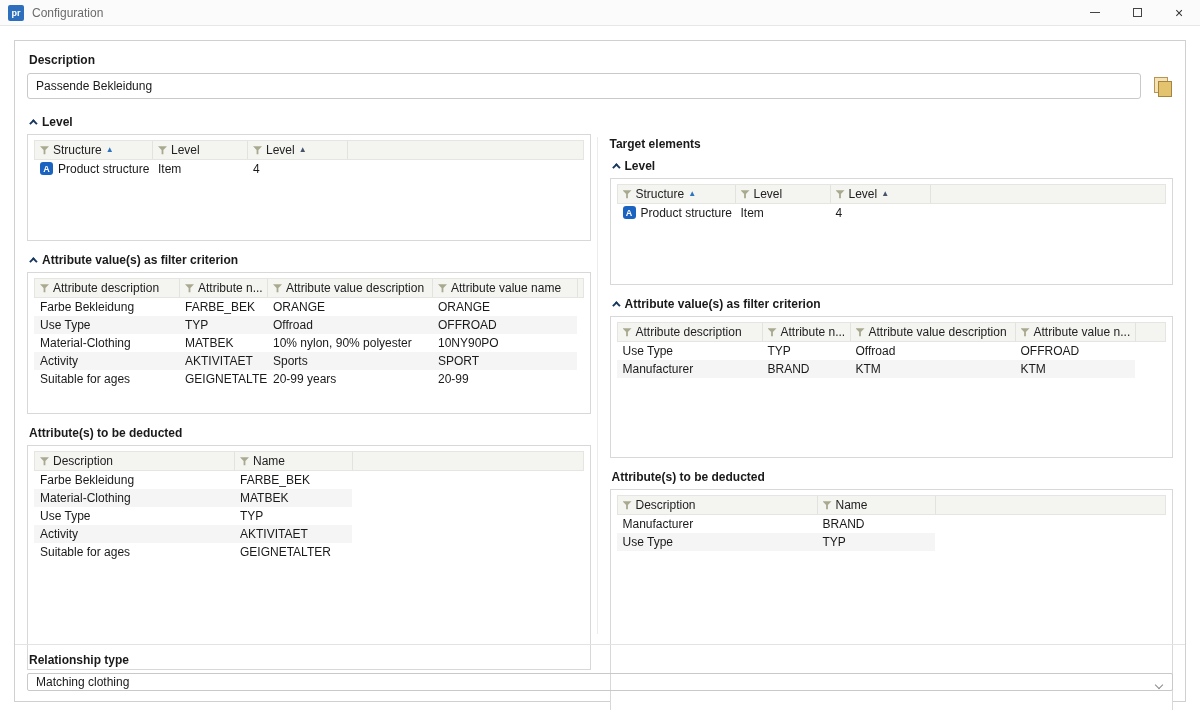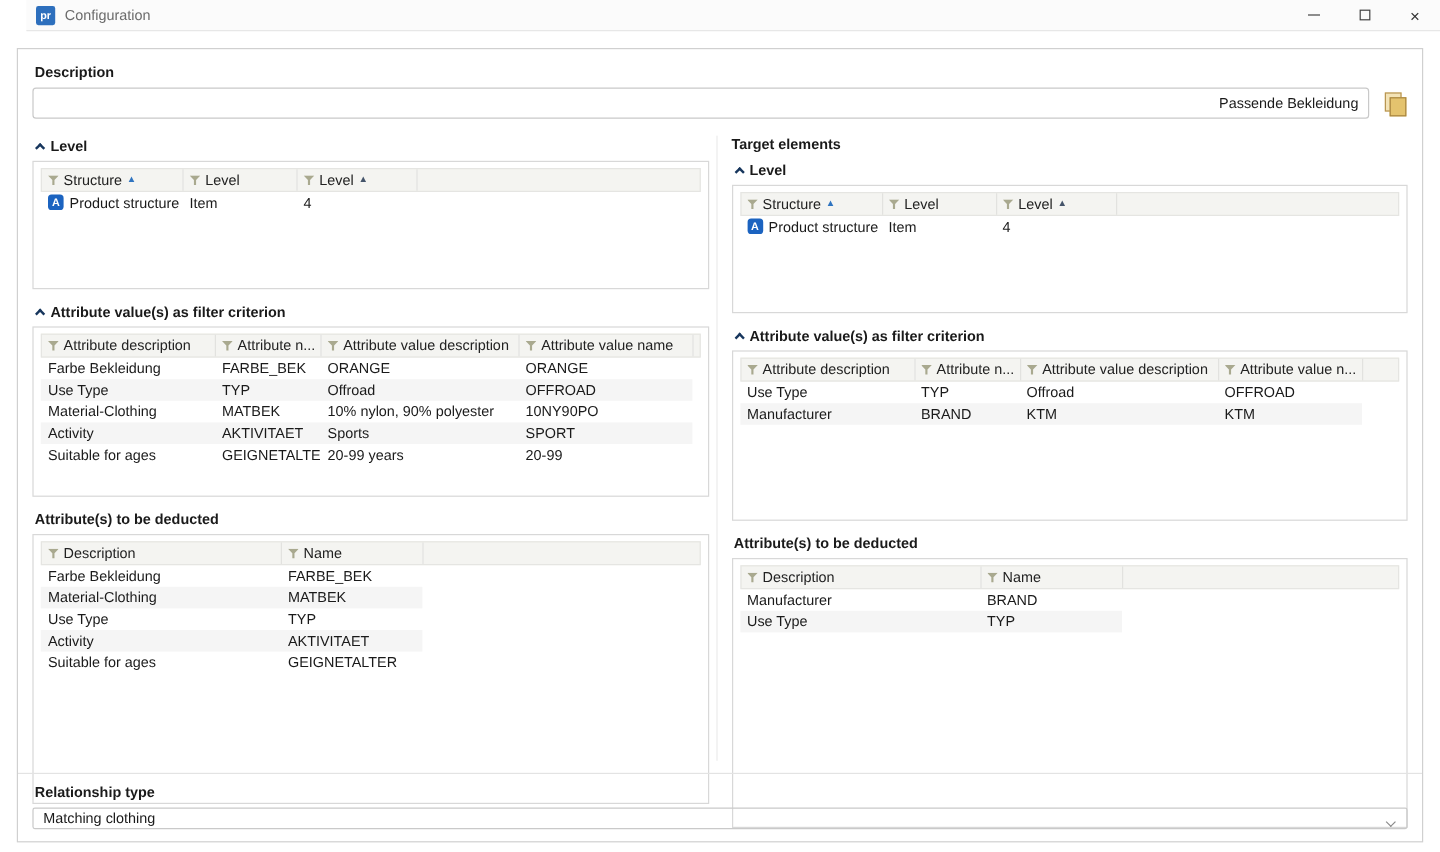--- a/index.html
+++ b/index.html
@@ -1,42 +1,42 @@
 <!DOCTYPE html>
 <html><head>
 <meta charset="utf-8">
 <style>
   * { margin:0; padding:0; box-sizing:border-box; }
   html,body { width:1200px; height:710px; background:#fff; font-family:"Liberation Sans", sans-serif; font-size:12px; color:#1a1a1a; overflow:hidden; }
 
   
-  .titlebar { height:26px; background:#fbfbfb; border-bottom:1px solid #e7e7e7; display:flex; align-items:center; padding-left:8px;margin-left:22px; }
+  .titlebar { height:26px; background:#fbfbfb; border-bottom:1px solid #e7e7e7; display:flex; align-items:center; padding-left:8px; }
   .app-logo { width:16px; height:16px; background:#2d6fbd; color:#fff; font-size:9px; font-weight:bold; display:inline-flex; align-items:center; justify-content:center; border-radius:2px; }
   .titlebar-text { margin-left:8px; color:#6b6b6b; font-size:12px; }
   .win-controls { margin-left:auto; display:flex; height:100%; }
   .win-btn { width:42px; height:100%; display:flex; align-items:center; justify-content:center; cursor:default; color:#444; }
   .glyph-min { width:10px; height:1px; background:#444; display:block; }
   .glyph-max { width:9px; height:9px; border:1px solid #444; display:block; }
   .glyph-close { font-size:14px; line-height:1; color:#333; }
 
   
   .outer { position:absolute; left:14px; right:14px; top:40px; bottom:8px; border:1px solid #d0d0d0; background:#fff; padding:10px 12px 0 12px; display:flex; flex-direction:column; }
 
   
   .desc-label { font-weight:bold; margin:2px 0 6px 2px; }
   .desc-row { display:flex; align-items:center; margin-bottom:14px; }
-  .desc-input { flex:1; height:20px; border:1px solid #c9c9c9; border-radius:3px; padding:12px 8px; font-family:"Liberation Sans", sans-serif; font-size:12px; color:#1a1a1a; outline:none; background:#fff;text-align:right; }
+  .desc-input { flex:1; height:20px; border:1px solid #c9c9c9; border-radius:3px; padding:12px 8px; font-family:"Liberation Sans", sans-serif; font-size:12px; color:#1a1a1a; outline:none; background:#fff; }
   .paste-btn { width:24px; height:22px; margin-left:8px; border:none; background:transparent; position:relative; cursor:default; }
   .paste-btn::before { content:""; position:absolute; left:5px; top:2px; width:12px; height:14px; background:#f3e3b6; border:1px solid #b89552; }
   .paste-btn::after { content:""; position:absolute; left:9px; top:6px; width:12px; height:14px; background:#e4c36e; border:1px solid #a8853f; }
 
   
   .panels { display:flex; flex:1; min-height:0; }
   .panel { flex:1; min-width:0; padding-right:6px; }
-  .panel + .panel { border-left:1px solid #ececec; padding-left:12px; padding-right:0; }
+  .panel + .panel { border-left:1px solid #ececec; padding-left:12px; padding-right:0;margin-top:24px; }
   .panel-title { font-weight:bold; margin-bottom:6px; }
 
   .section-head { display:flex; align-items:center; height:18px; margin-bottom:3px; }
   .chev-up { width:6px; height:6px; border-style:solid; border-color:#17365d; border-width:2px 2px 0 0; transform:rotate(-45deg) translateY(2px); margin:0 7px 0 2px; display:inline-block; }
   .section-title { font-weight:bold; }
 
   .groupbox { border:1px solid #d8d8d8; background:#fff; padding:5px 6px; overflow:hidden; margin-bottom:10px; }
   .box-level { height:107px; }
   .box-filter { height:142px; }
   .box-deduct { height:225px; margin-bottom:0; }

